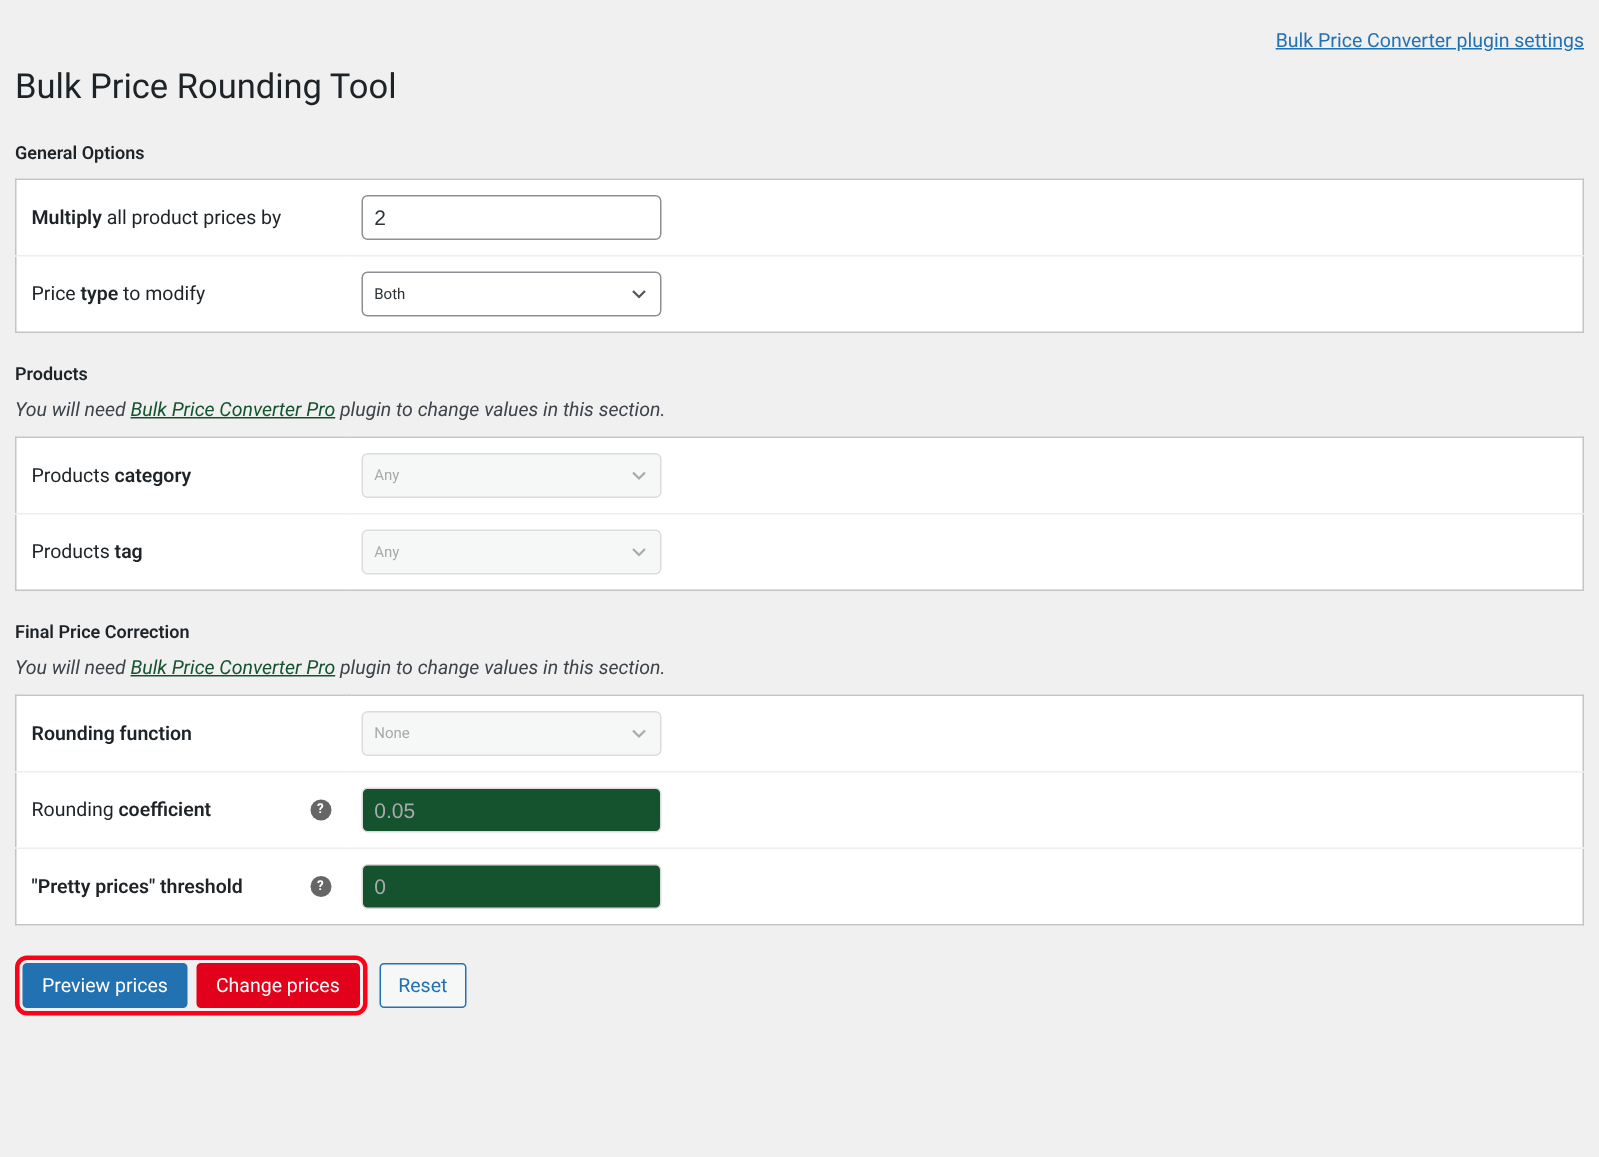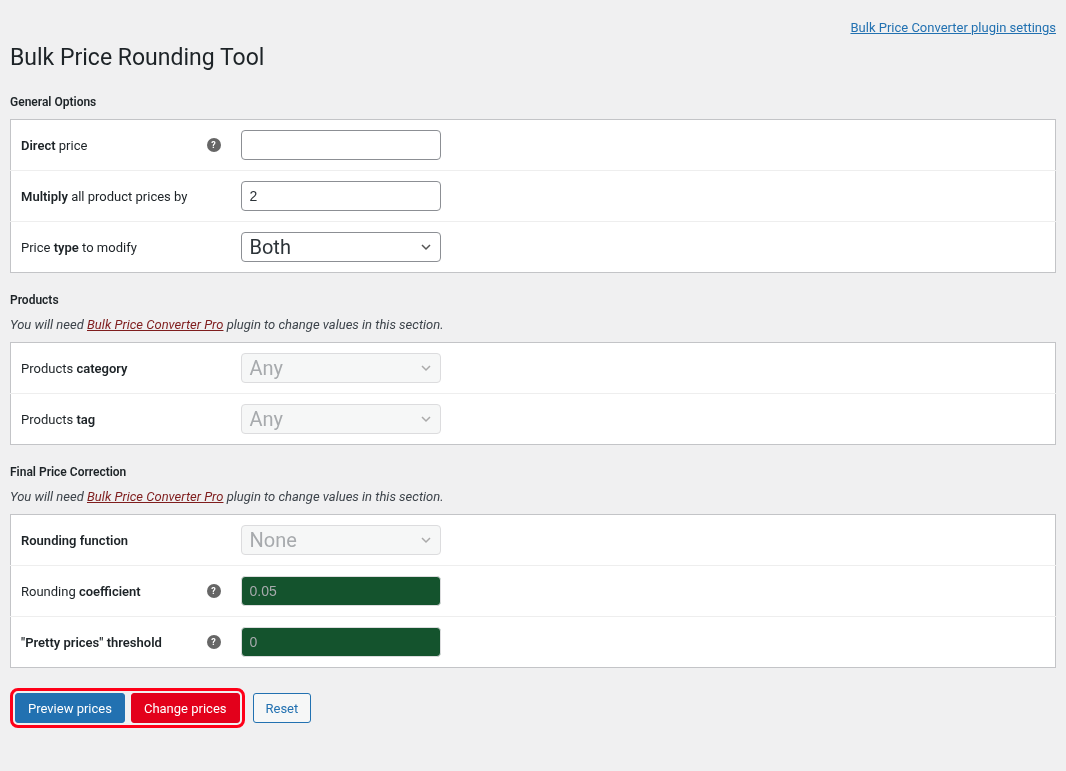--- a/index.html
+++ b/index.html
@@ -34,21 +34,21 @@
     color: #1d2327;
     margin: 0 0 10px 0;
     padding: 0;
   }
   .pro-note {
     font-style: italic;
     color: #3c434a;
     margin: 4px 0 10px 0;
   }
   .pro-note a {
-    color: #7f1d1d;
+    color: #14532d;
     text-align: right;
   }
   table.form-table {
     width: 100%;
     border: 1px solid #c3c4c7;
     border-collapse: collapse;
     background: #fff;
     margin-bottom: 20px;
   }
   table.form-table tr {
@@ -107,21 +107,21 @@
     position: relative;
     width: 200px;
   }
   .select-box {
     width: 100%;
     height: 30px;
     border: 1px solid #8c8f94;
     border-radius: 4px;
     background: #fff;
     padding: 0 28px 0 8px;
-    font-size: 20px;
+    font-size: 10px;
     color: #2c3338;
     display: flex;
     align-items: center;
     cursor: pointer;
     position: relative;
   }
   .select-box.disabled {
     background: #f6f7f7;
     color: #a7aaad;
     border-color: #dcdcde;
@@ -180,29 +180,20 @@
 
 <div class="top-link">
   <a href="#">Bulk Price Converter plugin settings</a>
 </div>
 
 <h1 class="page-title">Bulk Price Rounding Tool</h1>
 
 <h2 class="section-title">General Options</h2>
 <table class="form-table">
   <tbody>
-      <tr>
-    <th>
-      <b>Direct</b><span> price</span>
-      <span class="help-icon">?</span>
-    </th>
-    <td>
-      <input type="text" value="" style="">
-    </td>
-  </tr>
   <tr>
     <th>
       <b>Multiply</b><span> all product prices by</span>
     </th>
     <td>
       <input type="text" value="2" style="">
     </td>
   </tr>
   <tr>
     <th>

